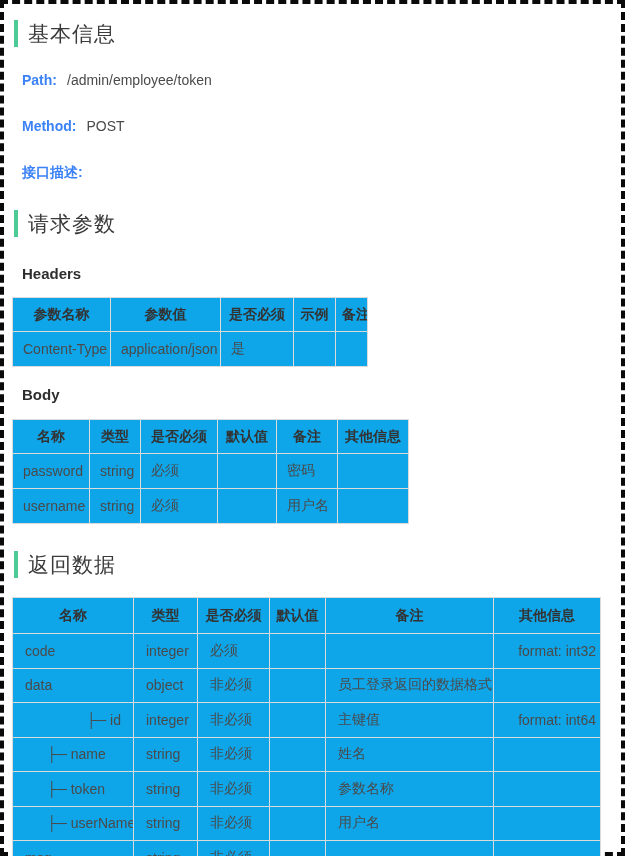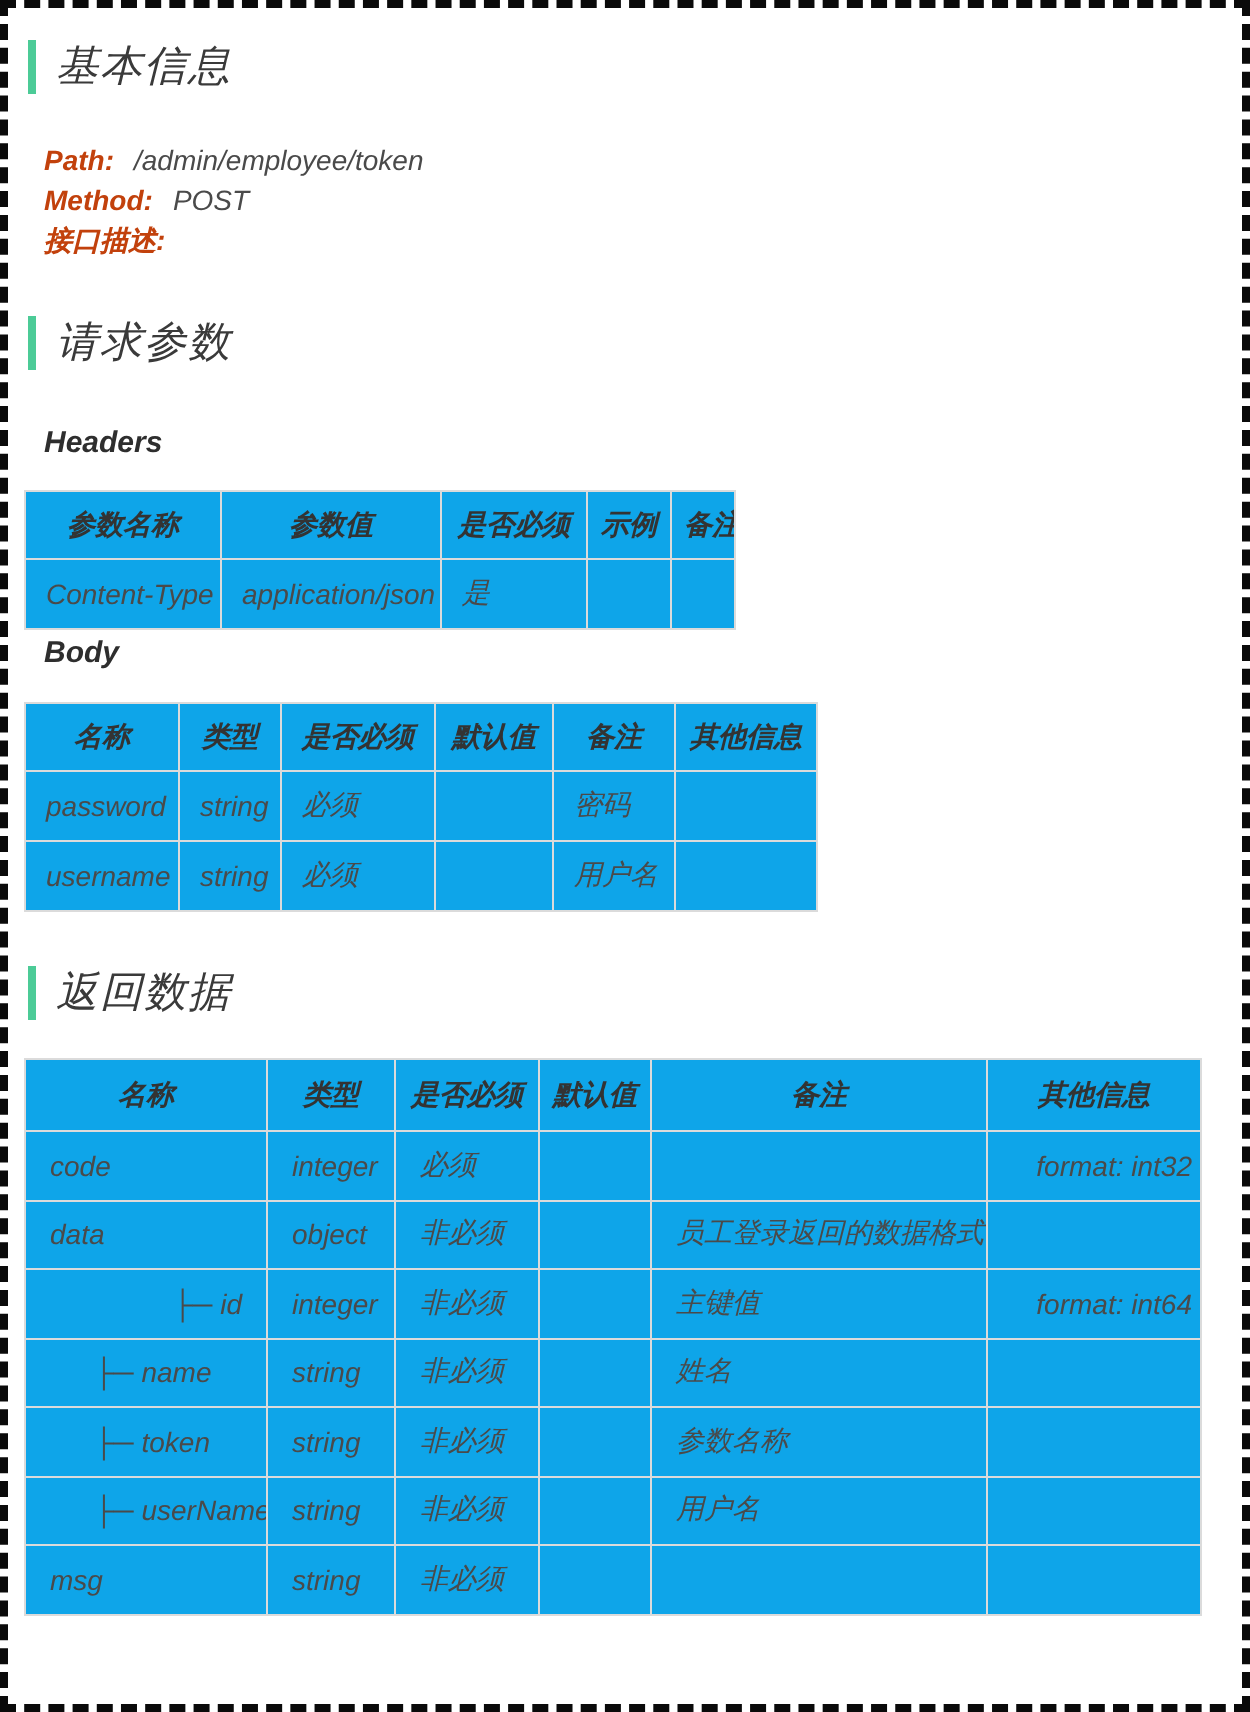--- a/index.html
+++ b/index.html
@@ -7,50 +7,49 @@
   body {
     width: 625px; height: 856px; overflow: hidden;
     font-family: "Liberation Sans", "DejaVu Sans", sans-serif;
     color: #4a4a4a;
   }
   .page {
     width: 625px; height: 856px;
     border: 4px dashed #0a0a0a;
     padding: 16px 8px 0 8px;
     background: #fff;
-    font-style: italic;
   }
   
   .section-title {
     display: flex; align-items: center;
     height: 27px; margin-left: 2px;
   }
   .section-title .bar {
     width: 4px; height: 27px; margin-right: 10px;
     background: #4ccb97; flex: 0 0 4px;
   }
   .section-title .txt {
     font-size: 21px; font-weight: 400; color: #3a3a3a;
     letter-spacing: 1px; line-height: 27px; white-space: nowrap;
   }
   .mt-req { margin-top: 30px; }
   .mt-resp { margin-top: 27px; }
 
   
   .info { margin: 25px 0 0 10px; font-size: 14px; line-height: 16px; }
-  .info + .info { margin-top: 4px; }
-  .info .label { font-weight: bold; color: #c2410c; margin-right: 10px; }
+  .info + .info { margin-top: 30px; }
+  .info .label { font-weight: bold; color: #3b82f6; margin-right: 10px; }
   .info .value { color: #4a4a4a; }
 
   
   .sub-label {
     margin: 29px 0 15px 10px;
     font-size: 15px; font-weight: bold; color: #2e2e2e; line-height: 16px;
   }
-  .sub-label.body-label { margin-top: 4px; margin-bottom: 16px; }
+  .sub-label.body-label { margin-top: 20px; margin-bottom: 16px; }
 
   
   table {
     border-collapse: collapse; table-layout: fixed;
     font-size: 14px; background: #0ea5e9;
   }
   th, td { border: 1px solid #dbdbdb; overflow: hidden; white-space: nowrap; }
   th {
     font-weight: bold; color: #333; text-align: center;
     height: 34px; padding: 0 6px;

